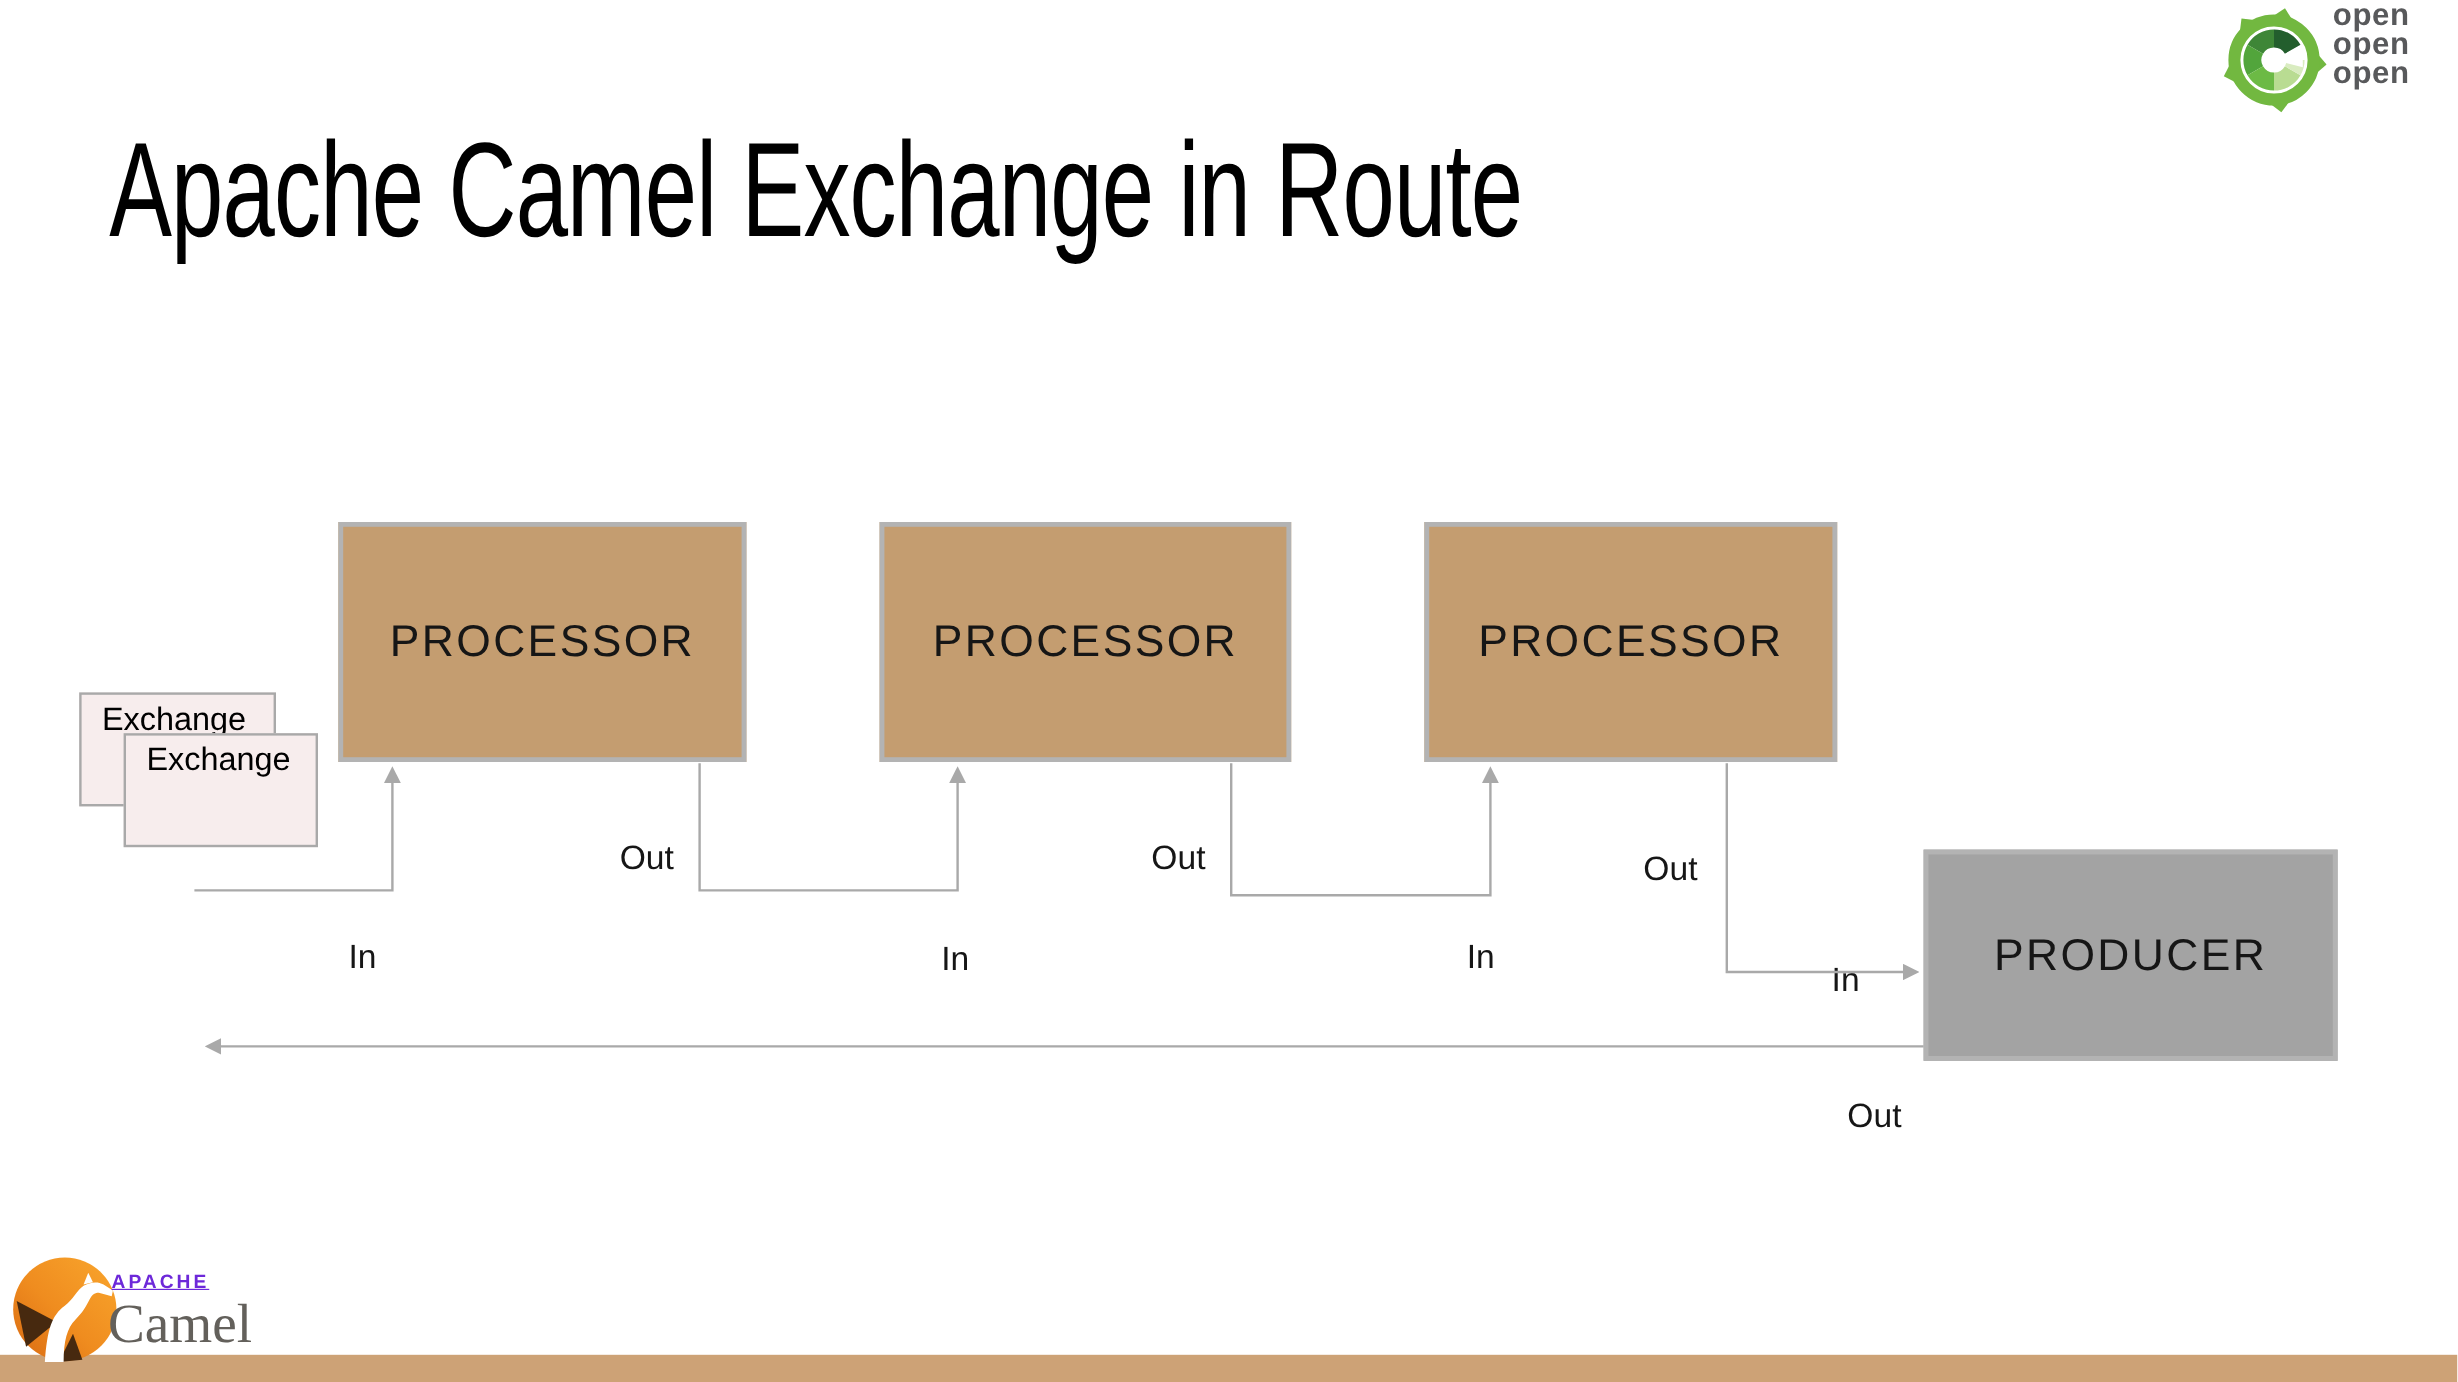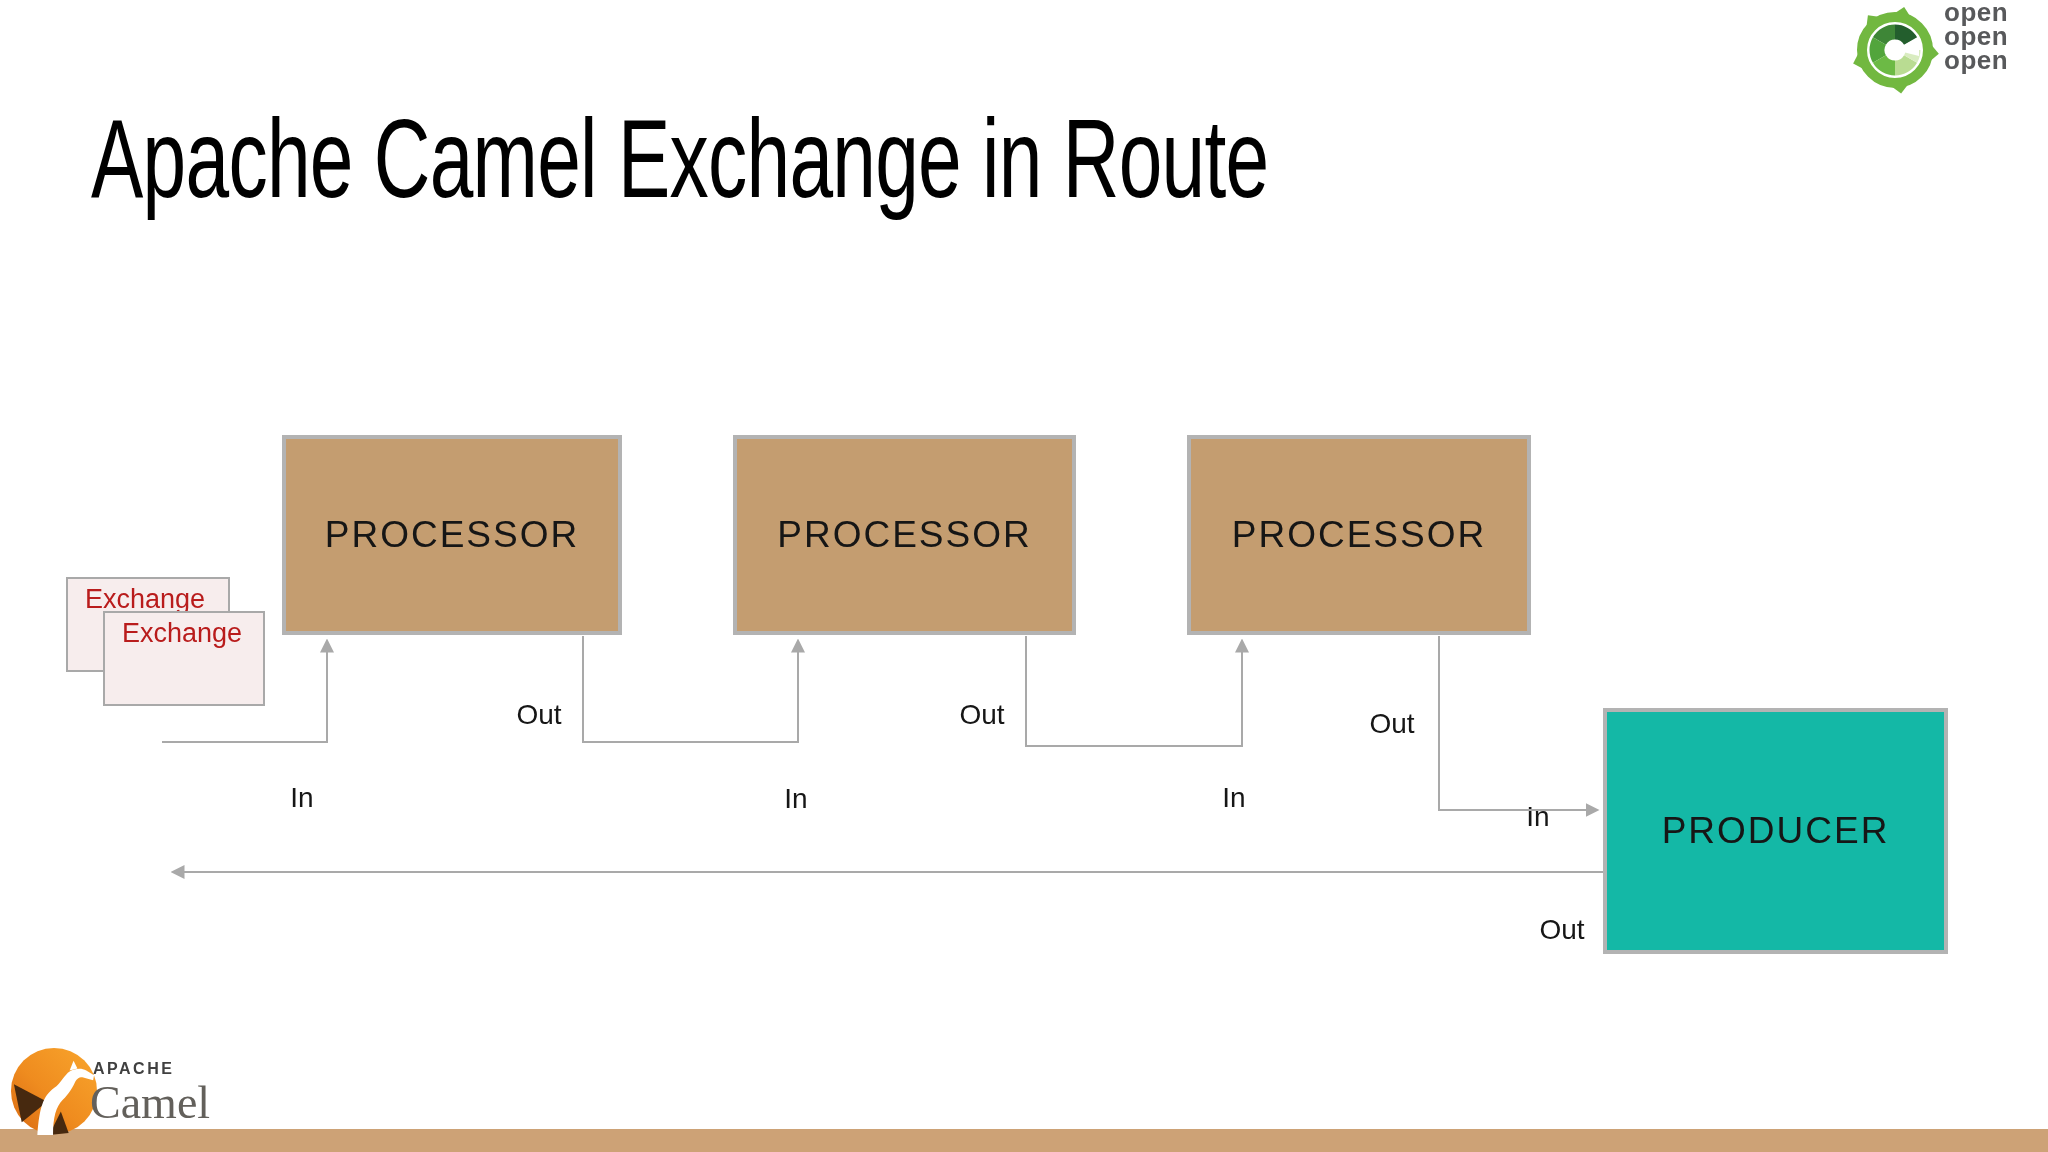--- a/index.html
+++ b/index.html
@@ -13,21 +13,21 @@
     transform:scaleX(0.70);transform-origin:left top;white-space:nowrap;
     letter-spacing:-1px;
   }
   .dbox{
     position:absolute;display:flex;align-items:center;justify-content:center;
     background:#c49d70;border:4px solid #be185d;
     font-size:37px;letter-spacing:2px;color:#161616;box-sizing:border-box;
   }
   .note{
     position:absolute;background:#f7eded;border:2px solid #000000;
-    font-size:27px;color:#b91c1c;padding:5px 0 0 17px;box-sizing:border-box;
+    font-size:27px;color:#000000;padding:5px 0 0 17px;box-sizing:border-box;
   }
   .flow-label{
     position:absolute;transform:translate(-50%,-50%);
     font-size:28px;color:#161616;white-space:nowrap;margin-top:34px;
   }
   #connector-svg{position:absolute;left:0;top:0;}
   .osc-logo{position:absolute;left:1851px;top:6px;}
   .osc-wordmark{
     position:absolute;left:1944px;top:0;
     font-size:26px;font-weight:bold;line-height:24px;color:#58595b;letter-spacing:0.5px;
@@ -73,21 +73,21 @@
   <div class="osc-wordmark">
     <div>open</div>
     <div>open</div>
     <div>open</div>
   </div>
 
   <div id="diagram-nodes">
       <div class="dbox" style="left: 282px; top: 435px; width: 340px; height: 200px; background: rgb(196, 157, 112); border-color: rgb(179, 179, 179);">PROCESSOR</div>
       <div class="dbox" style="left: 733px; top: 435px; width: 343px; height: 200px; background: rgb(196, 157, 112); border-color: rgb(179, 179, 179);">PROCESSOR</div>
       <div class="dbox" style="left: 1187px; top: 435px; width: 344px; height: 200px; background: rgb(196, 157, 112); border-color: rgb(179, 179, 179);">PROCESSOR</div>
-      <div class="dbox" style="left: 1603px; top: 708px; width: 345px; height: 246px; background: #14b8a6; border-color: rgb(179, 179, 179);">PRODUCER</div>
+      <div class="dbox" style="left: 1603px; top: 708px; width: 345px; height: 176px; background: #a3a3a3; border-color: rgb(179, 179, 179);">PRODUCER</div>
       <div class="note" style="left: 66px; top: 577px; width: 164px; height: 95px; background: rgb(247, 237, 237); border-color: rgb(169, 169, 169);">Exchange</div>
       <div class="note" style="left: 103px; top: 611px; width: 162px; height: 95px; background: rgb(247, 237, 237); border-color: rgb(169, 169, 169);">Exchange</div>
       <div class="flow-label" style="left: 302px; top: 764px;">In</div>
       <div class="flow-label" style="left: 539px; top: 681px;">Out</div>
       <div class="flow-label" style="left: 796px; top: 765px;">In</div>
       <div class="flow-label" style="left: 982px; top: 681px;">Out</div>
       <div class="flow-label" style="left: 1234px; top: 764px;">In</div>
       <div class="flow-label" style="left: 1392px; top: 690px;">Out</div>
       <div class="flow-label" style="left: 1538px; top: 783px;">In</div>
       <div class="flow-label" style="left: 1562px; top: 896px;">Out</div>
@@ -115,16 +115,16 @@
         <stop offset="0.55" stop-color="#ef8c1f"></stop>
         <stop offset="1" stop-color="#d96a12"></stop>
       </linearGradient>
     </defs>
     <circle cx="45" cy="45" r="44" fill="url(#camelGrad)"></circle>
     <path d="M4,38 L38,56 L12,77 Z" fill="#47290f"></path>
     <path d="M40,90 L52,66 L60,88 Z" fill="#47290f"></path>
     <path d="M28,90 C30,62 34,50 45,42 C52,37 56,28 61,25 C66,22 73,21 78,24 L86,29 L85,34 L74,31 C70,31 68,33 66,37 C63,43 60,48 54,54 C47,61 44,72 44,90 Z" fill="#ffffff"></path>
     <path d="M61,24 L65,14 L69,22 Z" fill="#ffffff"></path>
   </svg>
-  <div class="apache-label" style="color: #404040;">APACHE</div>
+  <div class="apache-label" style="color: #6d28d9; text-decoration: underline;">APACHE</div>
   <div class="camel-wordmark">Camel</div>
 
 </div>
 
 </body></html>

